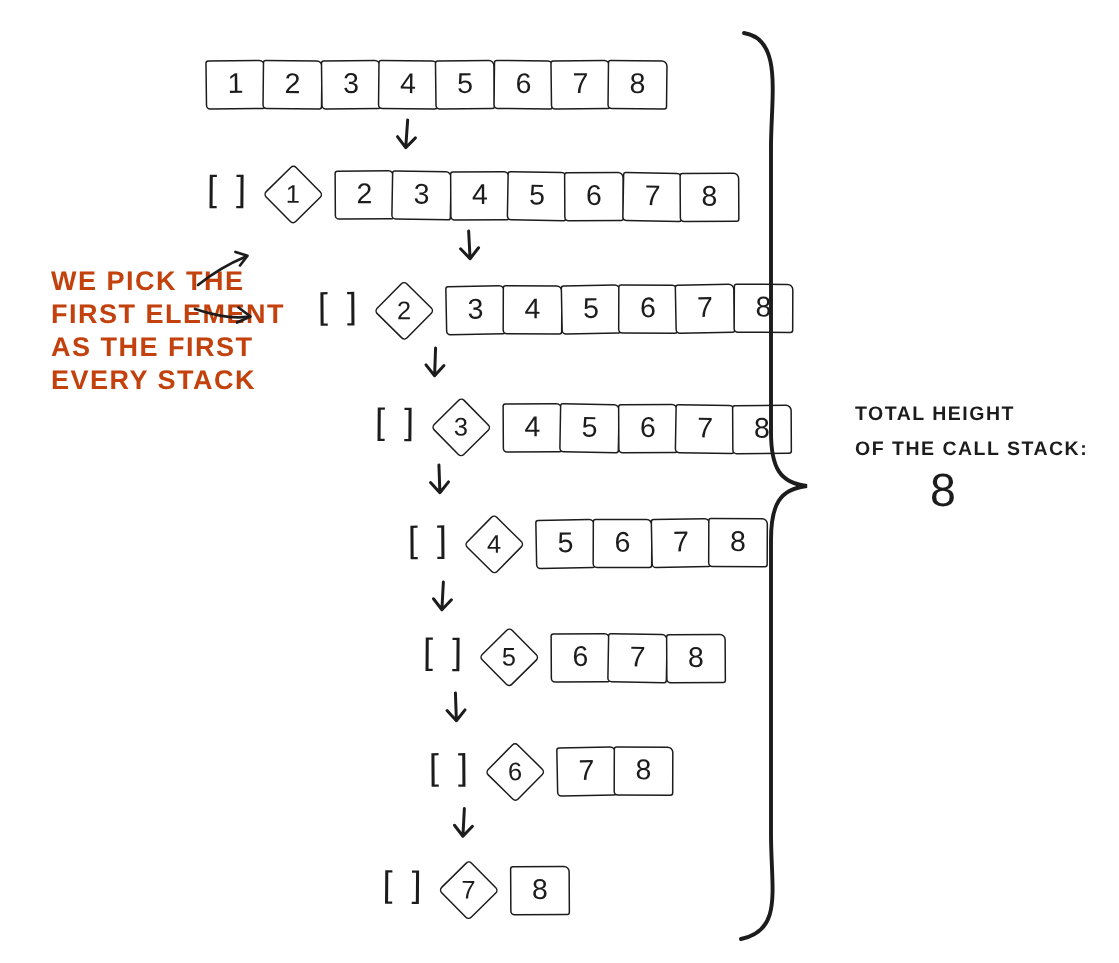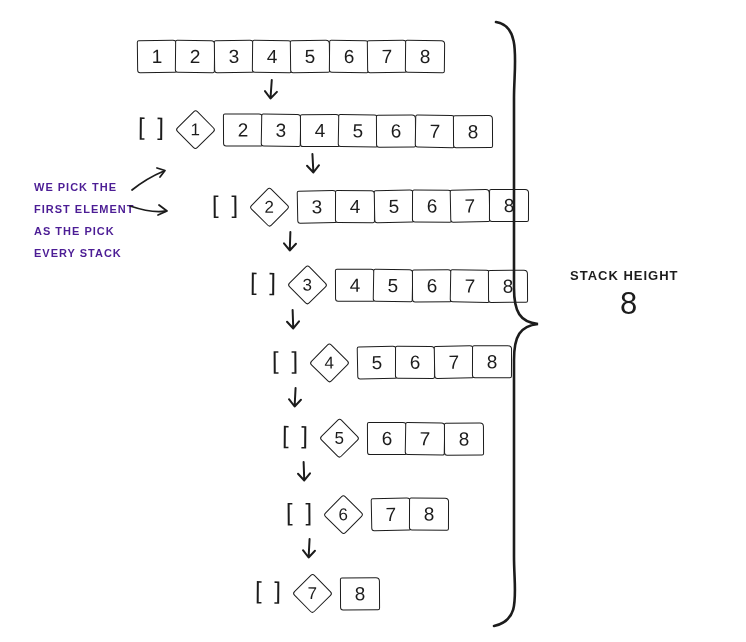--- a/index.html
+++ b/index.html
@@ -24,43 +24,43 @@
   .dwrap{width:44px;height:44px;display:flex;align-items:center;justify-content:center;}
   .diamond{
     width:27px;height:27px;border:1.7px solid #1c1c1c;border-radius:3px;
     transform:rotate(45deg);display:flex;align-items:center;justify-content:center;background:#fff;
   }
   .diamond span{transform:rotate(-45deg);font-size:17px;}
   
   .darrow{position:absolute;width:18px;height:26px;}
   
   .annotation{
-    position:absolute;left:34px;top:176px;font-size:11px;letter-spacing:1px;
-    line-height:22px;font-weight:bold;color:#4c1d95;
+    position:absolute;left:34px;top:176px;font-size:18px;letter-spacing:1px;
+    line-height:22px;font-weight:bold;color:#c2410c;
   }
   .ann-arrows{position:absolute;left:126px;top:164px;}
   
   .brace{position:absolute;left:482px;top:16px;}
   .brace-label{
     position:absolute;left:570px;top:264px;font-size:13px;letter-spacing:1px;
     line-height:23px;font-weight:bold;
   }
   .brace-label .big-num{
     font-size:31px;font-weight:normal;margin-top:5px;margin-left:50px;letter-spacing:0;
   }
 </style>
 </head>
 <body>
 
 <div class="canvas">
 
   <div class="annotation">
     <div>WE PICK THE</div>
     <div>FIRST ELEMENT</div>
-    <div>AS THE PICK</div>
+    <div>AS THE FIRST</div>
     <div>EVERY STACK</div>
   </div>
 
   <svg class="ann-arrows" width="54" height="60" viewBox="0 0 54 60">
     <path d="M6 26 C16 18 26 12 38 7" stroke="#1c1c1c" stroke-width="1.8" fill="none" stroke-linecap="round"></path>
     <path d="M31 4 L39 6.5 L34 13" stroke="#1c1c1c" stroke-width="1.8" fill="none" stroke-linecap="round" stroke-linejoin="round"></path>
     <path d="M4 42 C16 46 28 49 40 47" stroke="#1c1c1c" stroke-width="1.8" fill="none" stroke-linecap="round"></path>
     <path d="M33 41 L41 47 L32 51" stroke="#1c1c1c" stroke-width="1.8" fill="none" stroke-linecap="round" stroke-linejoin="round"></path>
   </svg>
 
@@ -194,17 +194,18 @@
       <div class="darrow" style="left: 300px; top: 537px; transform: rotate(3deg);"><svg width="18" height="26" viewBox="0 0 18 26">
           <path d="M9 2 L9 19 M3 13.5 L9 20.5 L15 13.5" stroke="#1c1c1c" stroke-width="2" fill="none" stroke-linecap="round" stroke-linejoin="round"></path>
         </svg></div>
     </div>
 
   <svg class="brace" width="62" height="618" viewBox="0 0 62 618">
     <path d="M14 6 C40 10 32 48 32 82 L32 272 C32 296 38 306 56 308 C38 310 32 320 32 344 L32 540 C32 578 40 604 12 610" stroke="#1c1c1c" stroke-width="2.6" fill="none" stroke-linecap="round"></path>
   </svg>
 
   <div class="brace-label">
-    <div>STACK HEIGHT</div>
+    <div>TOTAL HEIGHT</div>
+    <div>OF THE CALL STACK:</div>
     <div class="big-num">8</div>
   </div>
 
 </div>
 
 </body></html>

